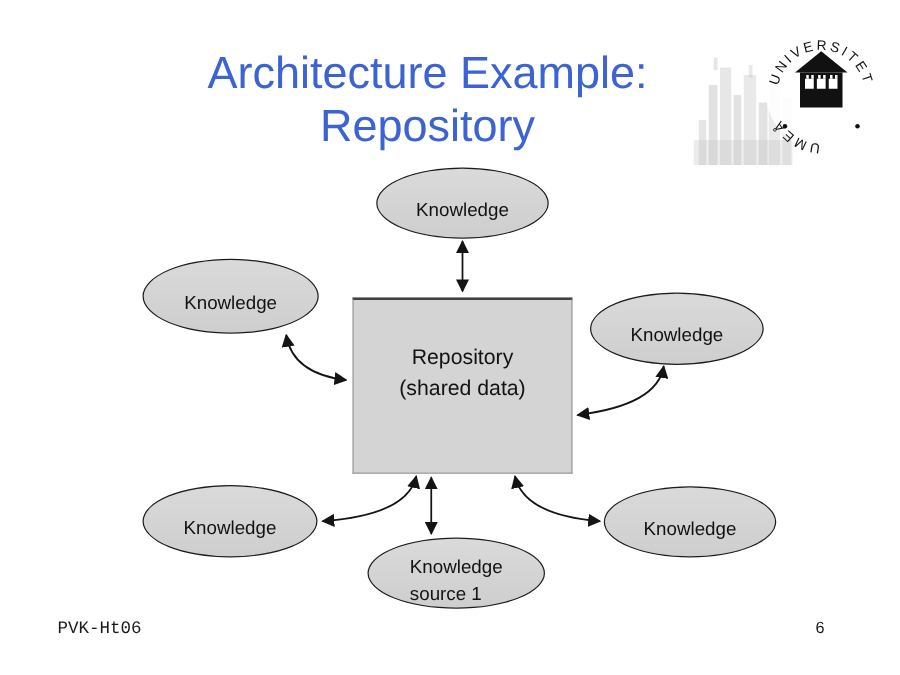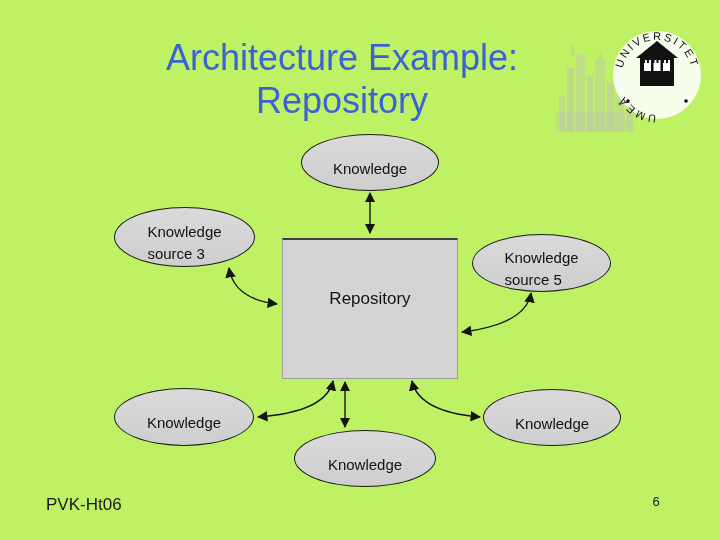--- a/index.html
+++ b/index.html
@@ -1,19 +1,19 @@
 <!DOCTYPE html>
 <html><head>
 <meta charset="utf-8">
 <style>
   html,body{margin:0;padding:0;background:#888;}
   .slide{
     position:relative;
     width:720px;height:540px;
-    background:#bef264;
+    background:#ffffff;
     overflow:hidden;
     font-family:"Liberation Sans","DejaVu Sans",sans-serif;
     margin:0 auto;
   }
   
   .title{
     position:absolute;left:0;top:36px;width:684px;
     text-align:center;
     font-size:36px;line-height:43px;
     color:#3c63d4;
@@ -55,21 +55,21 @@
     text-align:center;
     font-size:17px;line-height:25px;color:#121212;
   }
   .repo-label span{display:block;}
   
   .arrows{position:absolute;left:0;top:0;width:720px;height:540px;pointer-events:none;}
   .arrows path.conn{stroke:#141414;stroke-width:1.4;fill:none;}
   
   .footer-course{
     position:absolute;left:46px;top:495px;
-    font-size:17px;color:#1a1a1a;
+    font-size:14px;color:#1a1a1a;font-family:Liberation Mono, monospace;
   }
   .footer-page{
     position:absolute;left:638px;top:494px;width:36px;
     text-align:center;font-size:13px;color:#1a1a1a;
   }
 </style>
 </head>
 <body>
 
 <div class="slide">
@@ -133,48 +133,48 @@
     <path class="conn" d="M 229 268 Q 234 299 277 304" marker-start="url(#ah)" marker-end="url(#ah)"></path>
     <path class="conn" d="M 531 293 Q 526 324 462 332" marker-start="url(#ah)" marker-end="url(#ah)"></path>
     <path class="conn" d="M 333 381 Q 326 412 258 417" marker-start="url(#ah)" marker-end="url(#ah)"></path>
     <path class="conn" d="M 345 382 L 345 427" marker-start="url(#ah)" marker-end="url(#ah)"></path>
     <path class="conn" d="M 412 381 Q 419 412 480 417" marker-start="url(#ah)" marker-end="url(#ah)"></path>
   </svg>
 
   <div class="repo">
     <div class="repo-label">
       <span>Repository</span>
+      <span>(shared data)</span>
     </div>
   </div>
 
   <div class="node ks4">
     <div class="node-label">
       <span>Knowledge</span>
     </div>
   </div>
   <div class="node ks3">
     <div class="node-label">
       <span>Knowledge</span>
-      <span>source 3</span>
     </div>
   </div>
   <div class="node ks5">
     <div class="node-label">
       <span>Knowledge</span>
-      <span>source 5</span>
     </div>
   </div>
   <div class="node ks2">
     <div class="node-label">
       <span>Knowledge</span>
     </div>
   </div>
   <div class="node ks1">
     <div class="node-label">
       <span>Knowledge</span>
+      <span>source 1</span>
     </div>
   </div>
   <div class="node ks6">
     <div class="node-label">
       <span>Knowledge</span>
     </div>
   </div>
 
   <div class="footer-course">PVK-Ht06</div>
   <div class="footer-page">6</div>

